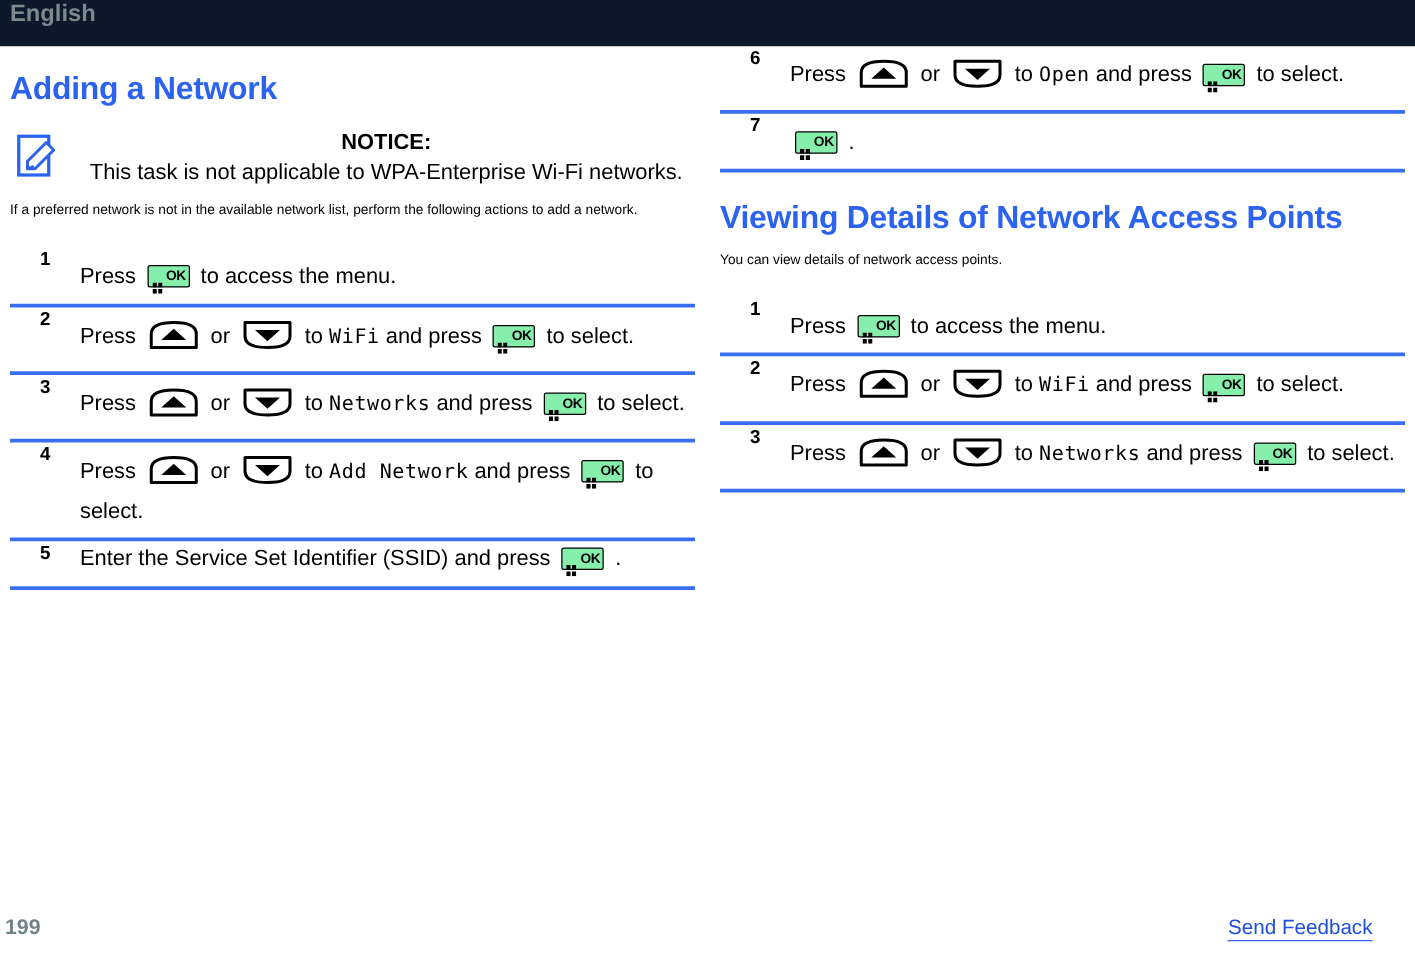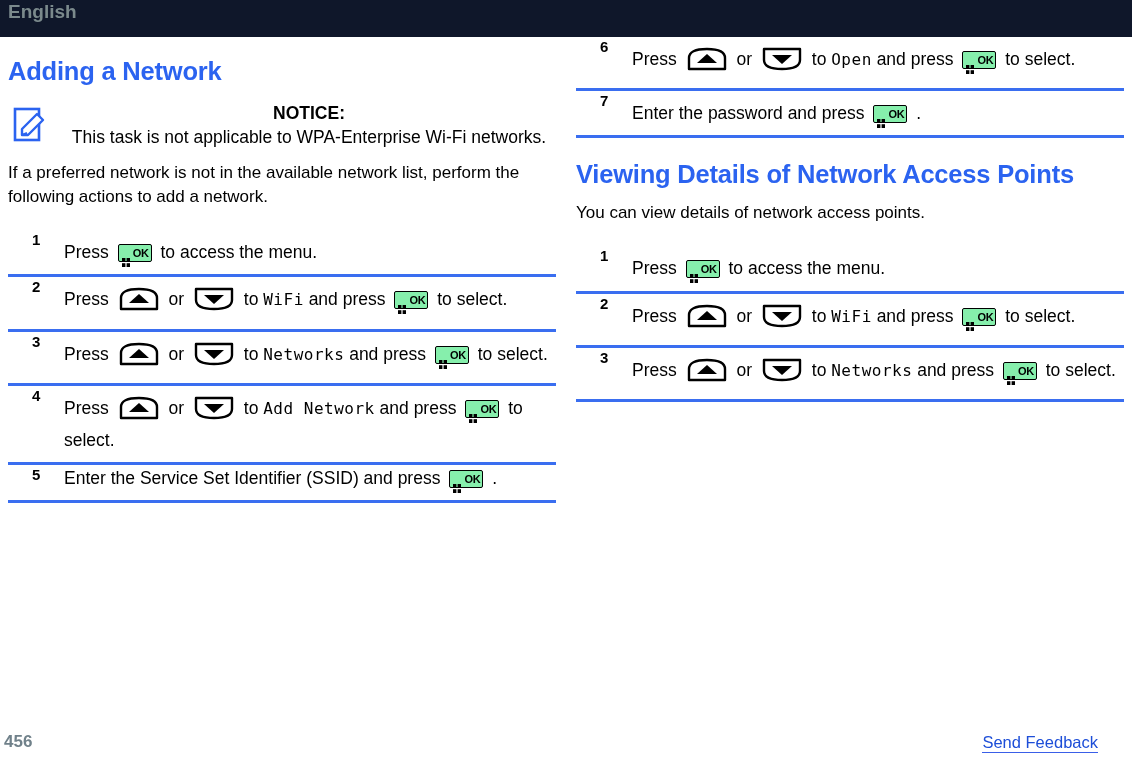--- a/index.html
+++ b/index.html
@@ -73,21 +73,21 @@
   .notice-body {
     flex: 1 1 auto;
     margin-left: 14px;
     font-size: 17.5px;
     line-height: 1.42;
   }
   .notice-label { font-weight: bold; display: block; }
 
   
   p.body-text {
-    font-size: 17px;
+    font-size: 11px;
     line-height: 1.38;
     margin: 11px 0 0 0;
   }
   .col-right p.body-text { margin-top: 10px; }
 
   
   .steps {
     margin: 0;
     padding: 0;
     list-style: none;
@@ -294,21 +294,21 @@
                 <path d="M11,8 L21,17 L31,8 Z" fill="#000"></path>
               </svg></span><span> to </span><span class="mono">Open</span><span> and press </span><span class="okkey"><span class="grid"><svg width="8" height="9" viewBox="0 0 8 9">
                   <rect x="0" y="0" width="3.4" height="3.8" fill="#000"></rect>
                   <rect x="4.6" y="0" width="3.4" height="3.8" fill="#000"></rect>
                   <rect x="0" y="5.2" width="3.4" height="3.8" fill="#000"></rect>
                   <rect x="4.6" y="5.2" width="3.4" height="3.8" fill="#000"></rect>
                 </svg></span><span class="ok-text">OK</span></span><span> to select.</span></div>
         </li>
         <li class="step">
           <span class="step-num">7</span>
-          <div class="step-content"><span>Enter the password and press </span><span class="okkey"><span class="grid"><svg width="8" height="9" viewBox="0 0 8 9">
+          <div class="step-content"><span class="okkey"><span class="grid"><svg width="8" height="9" viewBox="0 0 8 9">
                   <rect x="0" y="0" width="3.4" height="3.8" fill="#000"></rect>
                   <rect x="4.6" y="0" width="3.4" height="3.8" fill="#000"></rect>
                   <rect x="0" y="5.2" width="3.4" height="3.8" fill="#000"></rect>
                   <rect x="4.6" y="5.2" width="3.4" height="3.8" fill="#000"></rect>
                 </svg></span><span class="ok-text">OK</span></span><span> .</span></div>
         </li>
       </ol>
 
     <h1 class="section-title" style="margin-top:20px;">Viewing Details of Network Access Points</h1>
 
@@ -352,15 +352,15 @@
                   <rect x="4.6" y="0" width="3.4" height="3.8" fill="#000"></rect>
                   <rect x="0" y="5.2" width="3.4" height="3.8" fill="#000"></rect>
                   <rect x="4.6" y="5.2" width="3.4" height="3.8" fill="#000"></rect>
                 </svg></span><span class="ok-text">OK</span></span><span> to select.</span></div>
         </li>
       </ol>
   </div>
 </div>
 
 <div class="footer">
-  <div class="page-number">456</div>
+  <div class="page-number">199</div>
   <a class="send-feedback" href="#">Send Feedback</a>
 </div>
 
 </body></html>

